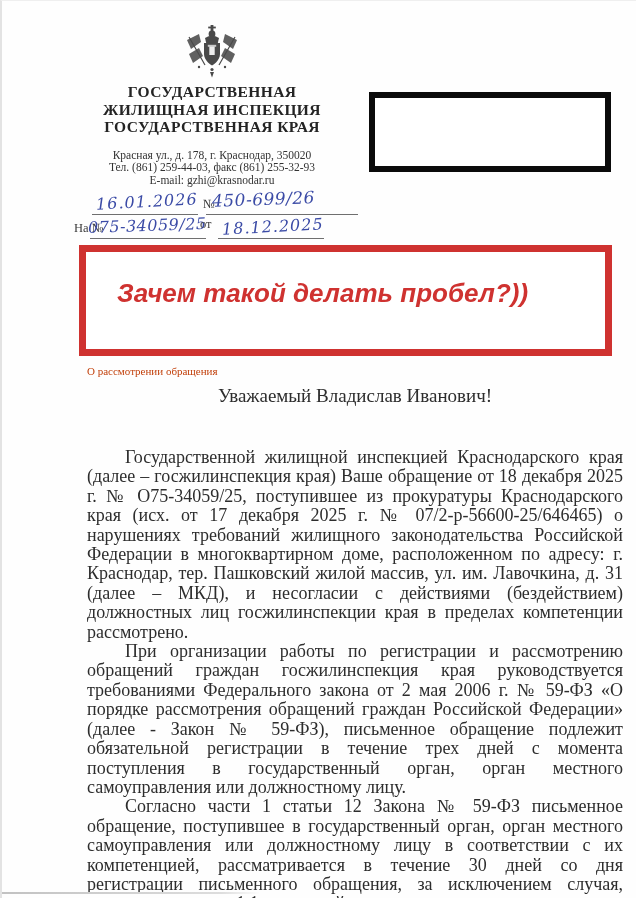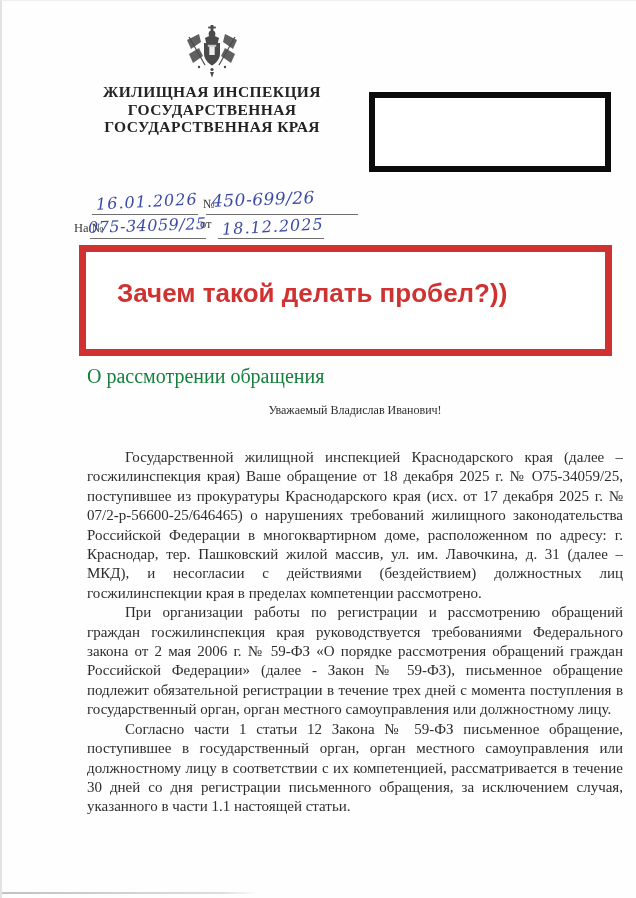--- a/index.html
+++ b/index.html
@@ -53,39 +53,39 @@
   .lbl-na{left:12px;top:32px;}
   .lbl-ot{left:138px;top:28px;}
   .uline{position:absolute;height:1px;background:#6f6f6f;}
   .ul-1a{left:30px;top:25px;width:106px;}
   .ul-1b{left:144px;top:25px;width:152px;}
   .ul-2a{left:28px;top:49px;width:116px;}
   .ul-2b{left:156px;top:49px;width:106px;}
   
   .annotation-box{
     position:absolute;left:77px;top:244px;width:533px;height:111px;
-    border:7px solid #cf3230;background:#ffffff;box-sizing:border-box;
+    border:7px solid #cf3230;background:#ffffff;box-sizing:border-box;font-style:italic;
   }
   .annotation-text{
     position:absolute;left:31px;top:26px;
     font-family:"Liberation Sans", sans-serif;font-weight:bold;
     font-size:26px;color:#cf3230;white-space:nowrap;
   }
   
   .subject{
-    position:absolute;left:85px;top:364px;font-size:20px;color:#15803d;
+    position:absolute;left:85px;top:364px;font-size:11px;color:#c2410c;
   }
   .salutation{
-    position:absolute;left:85px;top:402px;width:536px;
-    text-align:center;font-size:12px;color:#2d2d2d;
+    position:absolute;left:85px;top:384px;width:536px;
+    text-align:center;font-size:19px;color:#2d2d2d;
   }
   .body-text{
     position:absolute;left:85px;top:447px;width:536px;height:451px;
     overflow:hidden;
-    font-size:15px;line-height:19.4px;color:#2d2d2d;
+    font-size:18px;line-height:19.4px;color:#2d2d2d;
     text-align:justify;
   }
   .body-text p{margin:0;text-indent:38px;}
 </style>
 </head>
 <body>
 
 <div class="page">
 
   <div class="letterhead">
@@ -104,23 +104,28 @@
         <path d="M20 18 L36 18 L36 29 C36 36 28 40.5 28 40.5 C28 40.5 20 36 20 29 Z"></path>
         <rect x="25.3" y="21.5" width="5.4" height="8.5" fill="#ffffff" opacity=".9"></rect>
         <rect x="23.8" y="19.8" width="8.4" height="2" fill="#ffffff" opacity=".7"></rect>
         <circle cx="28" cy="44.5" r="1.6"></circle>
         <path d="M26 47 L28 52.5 L30 47 Z"></path>
         <circle cx="15" cy="42" r="1.2"></circle>
         <circle cx="41" cy="42" r="1.2"></circle>
       </g>
     </svg>
     <div class="org-name">
+      <div>ГОСУДАРСТВЕННАЯ</div>
       <div>ЖИЛИЩНАЯ ИНСПЕКЦИЯ</div>
-      <div>ГОСУДАРСТВЕННАЯ</div>
       <div>ГОСУДАРСТВЕННАЯ КРАЯ</div>
+    </div>
+    <div class="address">
+      <div>Красная ул., д. 178, г. Краснодар, 350020</div>
+      <div>Тел. (861) 259-44-03, факс (861) 255-32-93</div>
+      <div>E-mail: gzhi@krasnodar.ru</div>
     </div>
   </div>
 
   <div class="redaction-box"></div>
 
   <div class="ref-area">
     <span class="hw hw-1">16.01.2026</span>
     <span class="lbl lbl-no">№</span>
     <span class="hw hw-2">450-699/26</span>
     <div class="uline ul-1a"></div>

